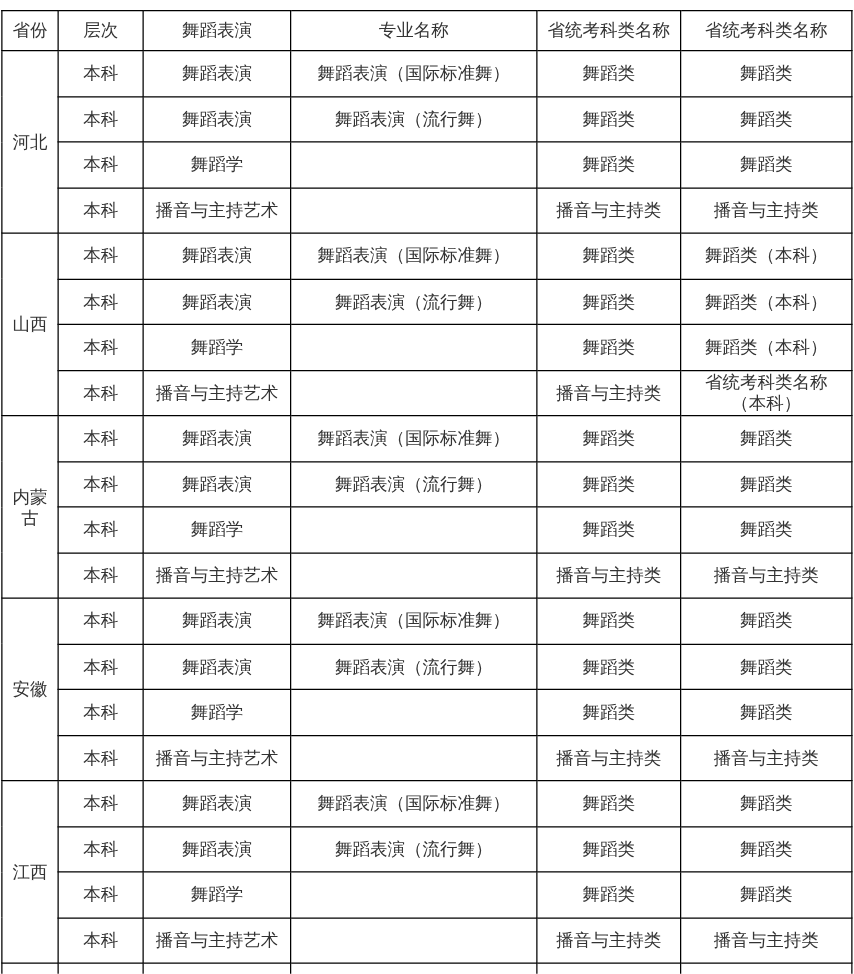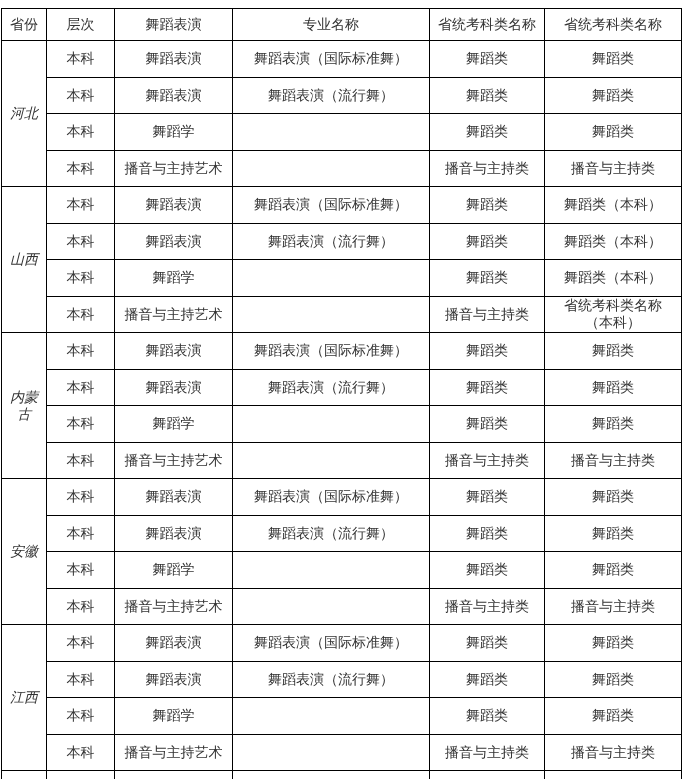--- a/index.html
+++ b/index.html
@@ -20,21 +20,21 @@
     vertical-align: middle;
     color: #333333;
     font-size: 14px;
     line-height: 17px;
     padding: 0 4px;
     overflow: hidden;
     word-break: break-all;
   }
   thead th { height: 31px; font-weight: normal; }
   tbody td { height: 35.5px; }
-  td.cp { padding: 16px 2px; font-style: italic; }   
+  td.cp { padding: 16px 2px; }   
   td.c4 { padding: 0 8px; }   
 </style>
 </head>
 <body>
 
 <table>
   <colgroup>
     <col style="width:45px">
     <col style="width:68px">
     <col style="width:118px">

